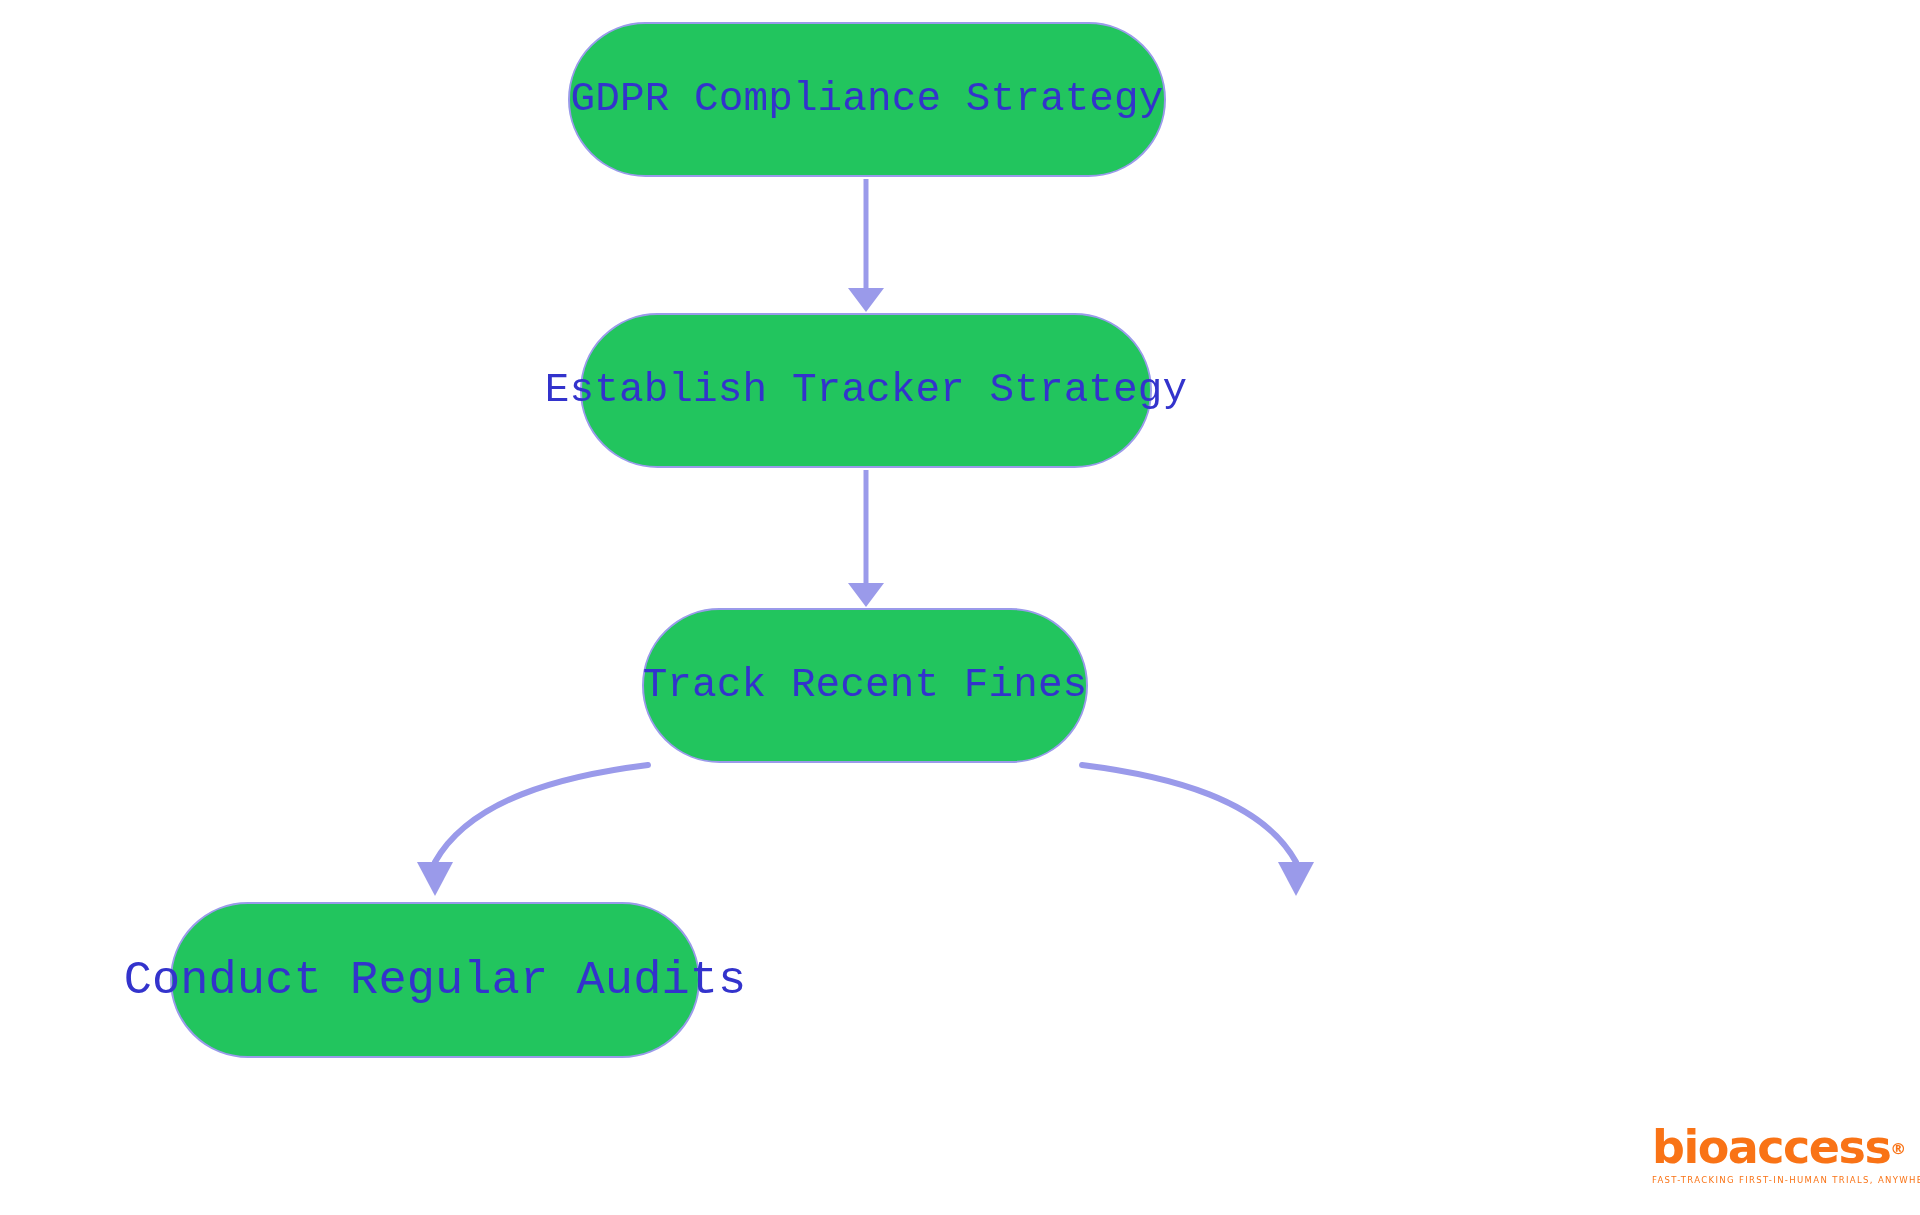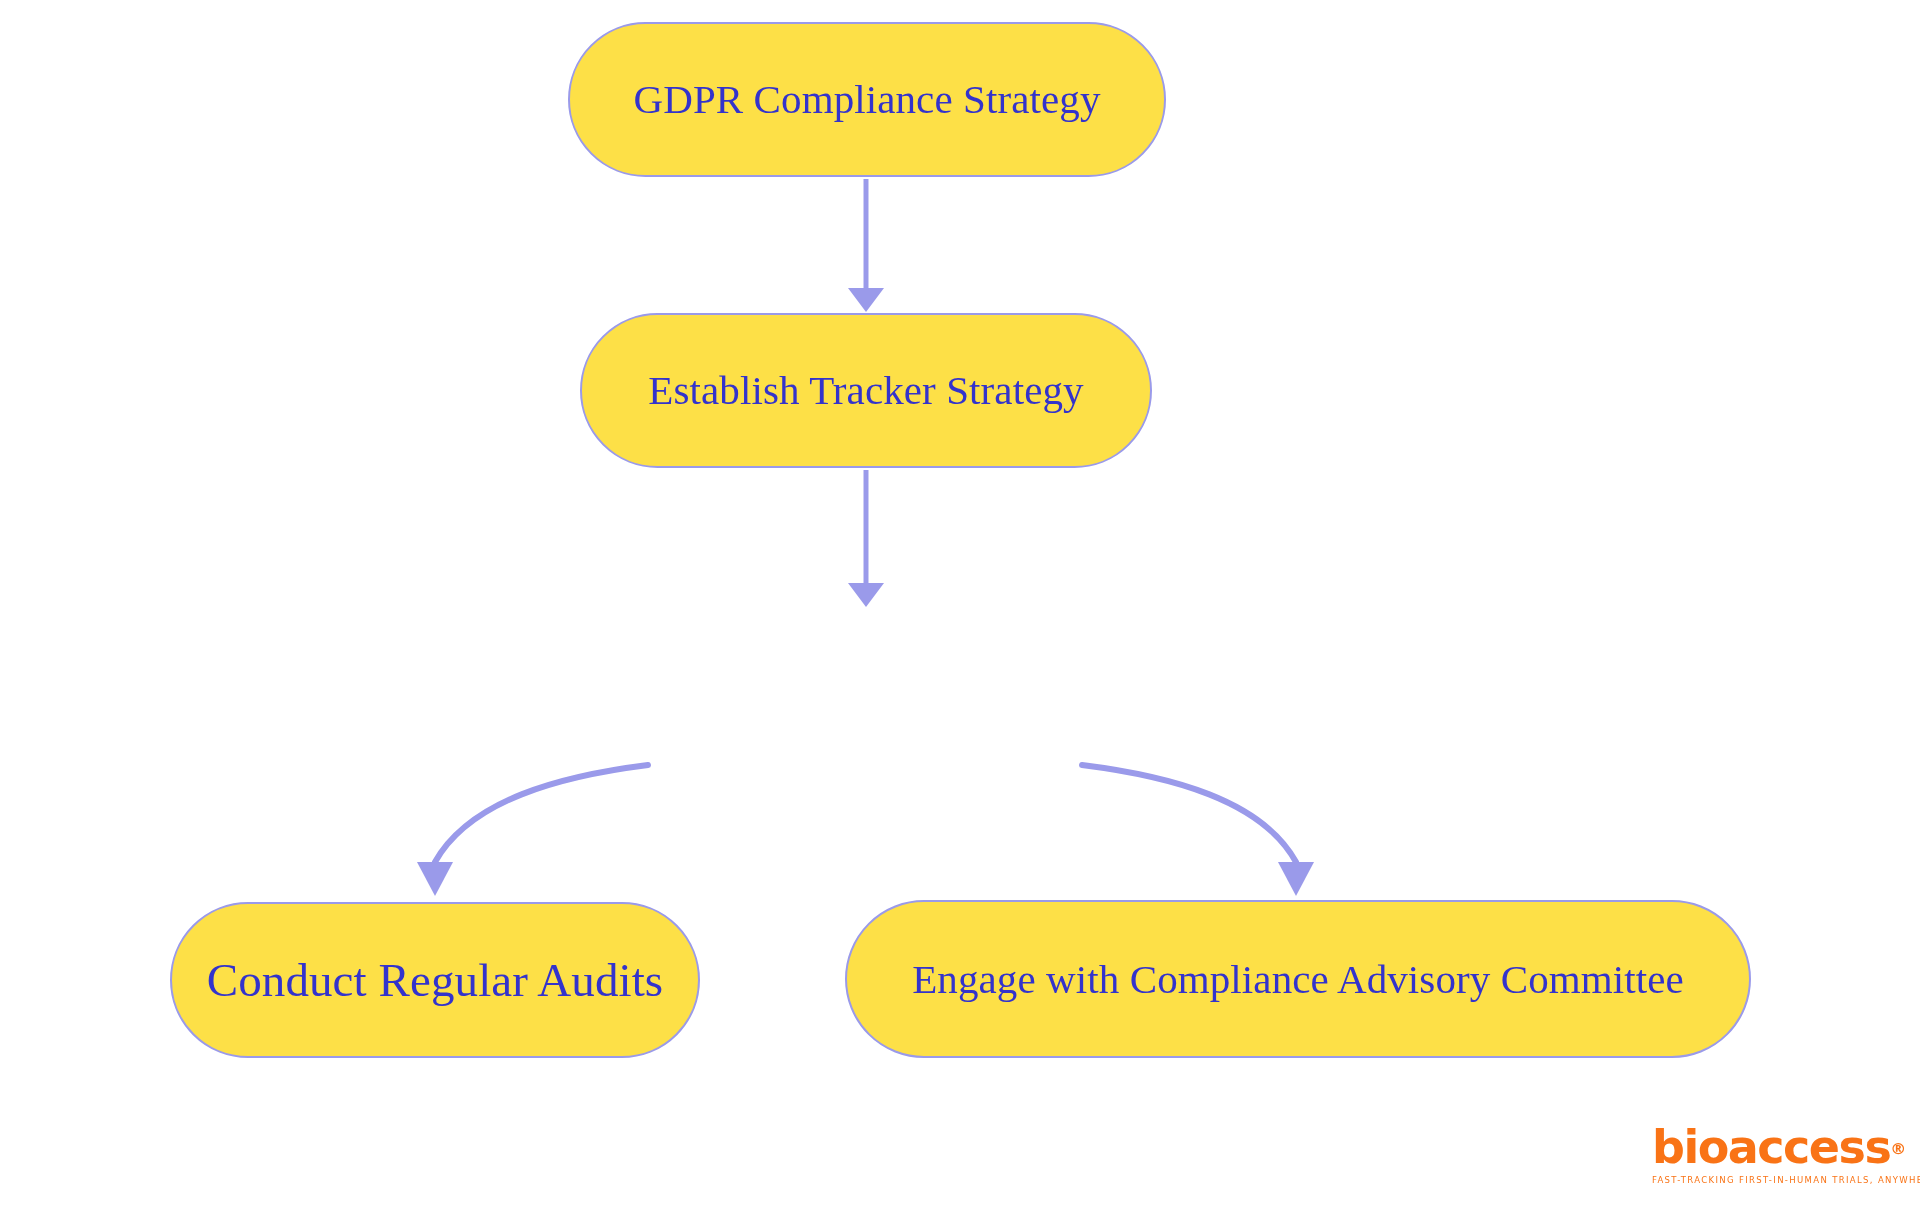--- a/index.html
+++ b/index.html
@@ -22,25 +22,25 @@
     width: 1920px;
     height: 1215px;
     pointer-events: none;
   }
   .node {
     position: absolute;
     display: flex;
     align-items: center;
     justify-content: center;
     box-sizing: border-box;
-    background: #fde047;
+    background: #22c55e;
     border: 2px solid #9a9aea;
     border-radius: 999px;
     color: #3333cc;
-    font-family: Liberation Serif, serif;
+    font-family: Liberation Mono, monospace;
     font-weight: 400;
     letter-spacing: 0.1px;
     white-space: nowrap;
   }
   .node-label {
     color: #3333cc;
     font-size: 40px;
     line-height: 1;
   }
 
@@ -133,28 +133,28 @@
   </svg>
 
   <div class="node" id="node-root">
     <span class="node-label">GDPR Compliance Strategy</span>
   </div>
 
   <div class="node" id="node-register">
     <span class="node-label">Establish Tracker Strategy</span>
   </div>
 
+  <div class="node" id="node-fines">
+    <span class="node-label">Track Recent Fines</span>
+  </div>
 
   <div class="node" id="node-audits">
     <span class="node-label">Conduct Regular Audits</span>
   </div>
 
-  <div class="node" id="node-committee">
-    <span class="node-label">Engage with Compliance Advisory Committee</span>
-  </div>
 
   <div id="brand-logo">
     <div id="brand-wordmark">
       <span>bioaccess</span>
       <span id="brand-reg">®</span>
     </div>
     <div id="brand-tagline">FAST-TRACKING FIRST-IN-HUMAN TRIALS, ANYWHERE</div>
   </div>
 
 </div>

